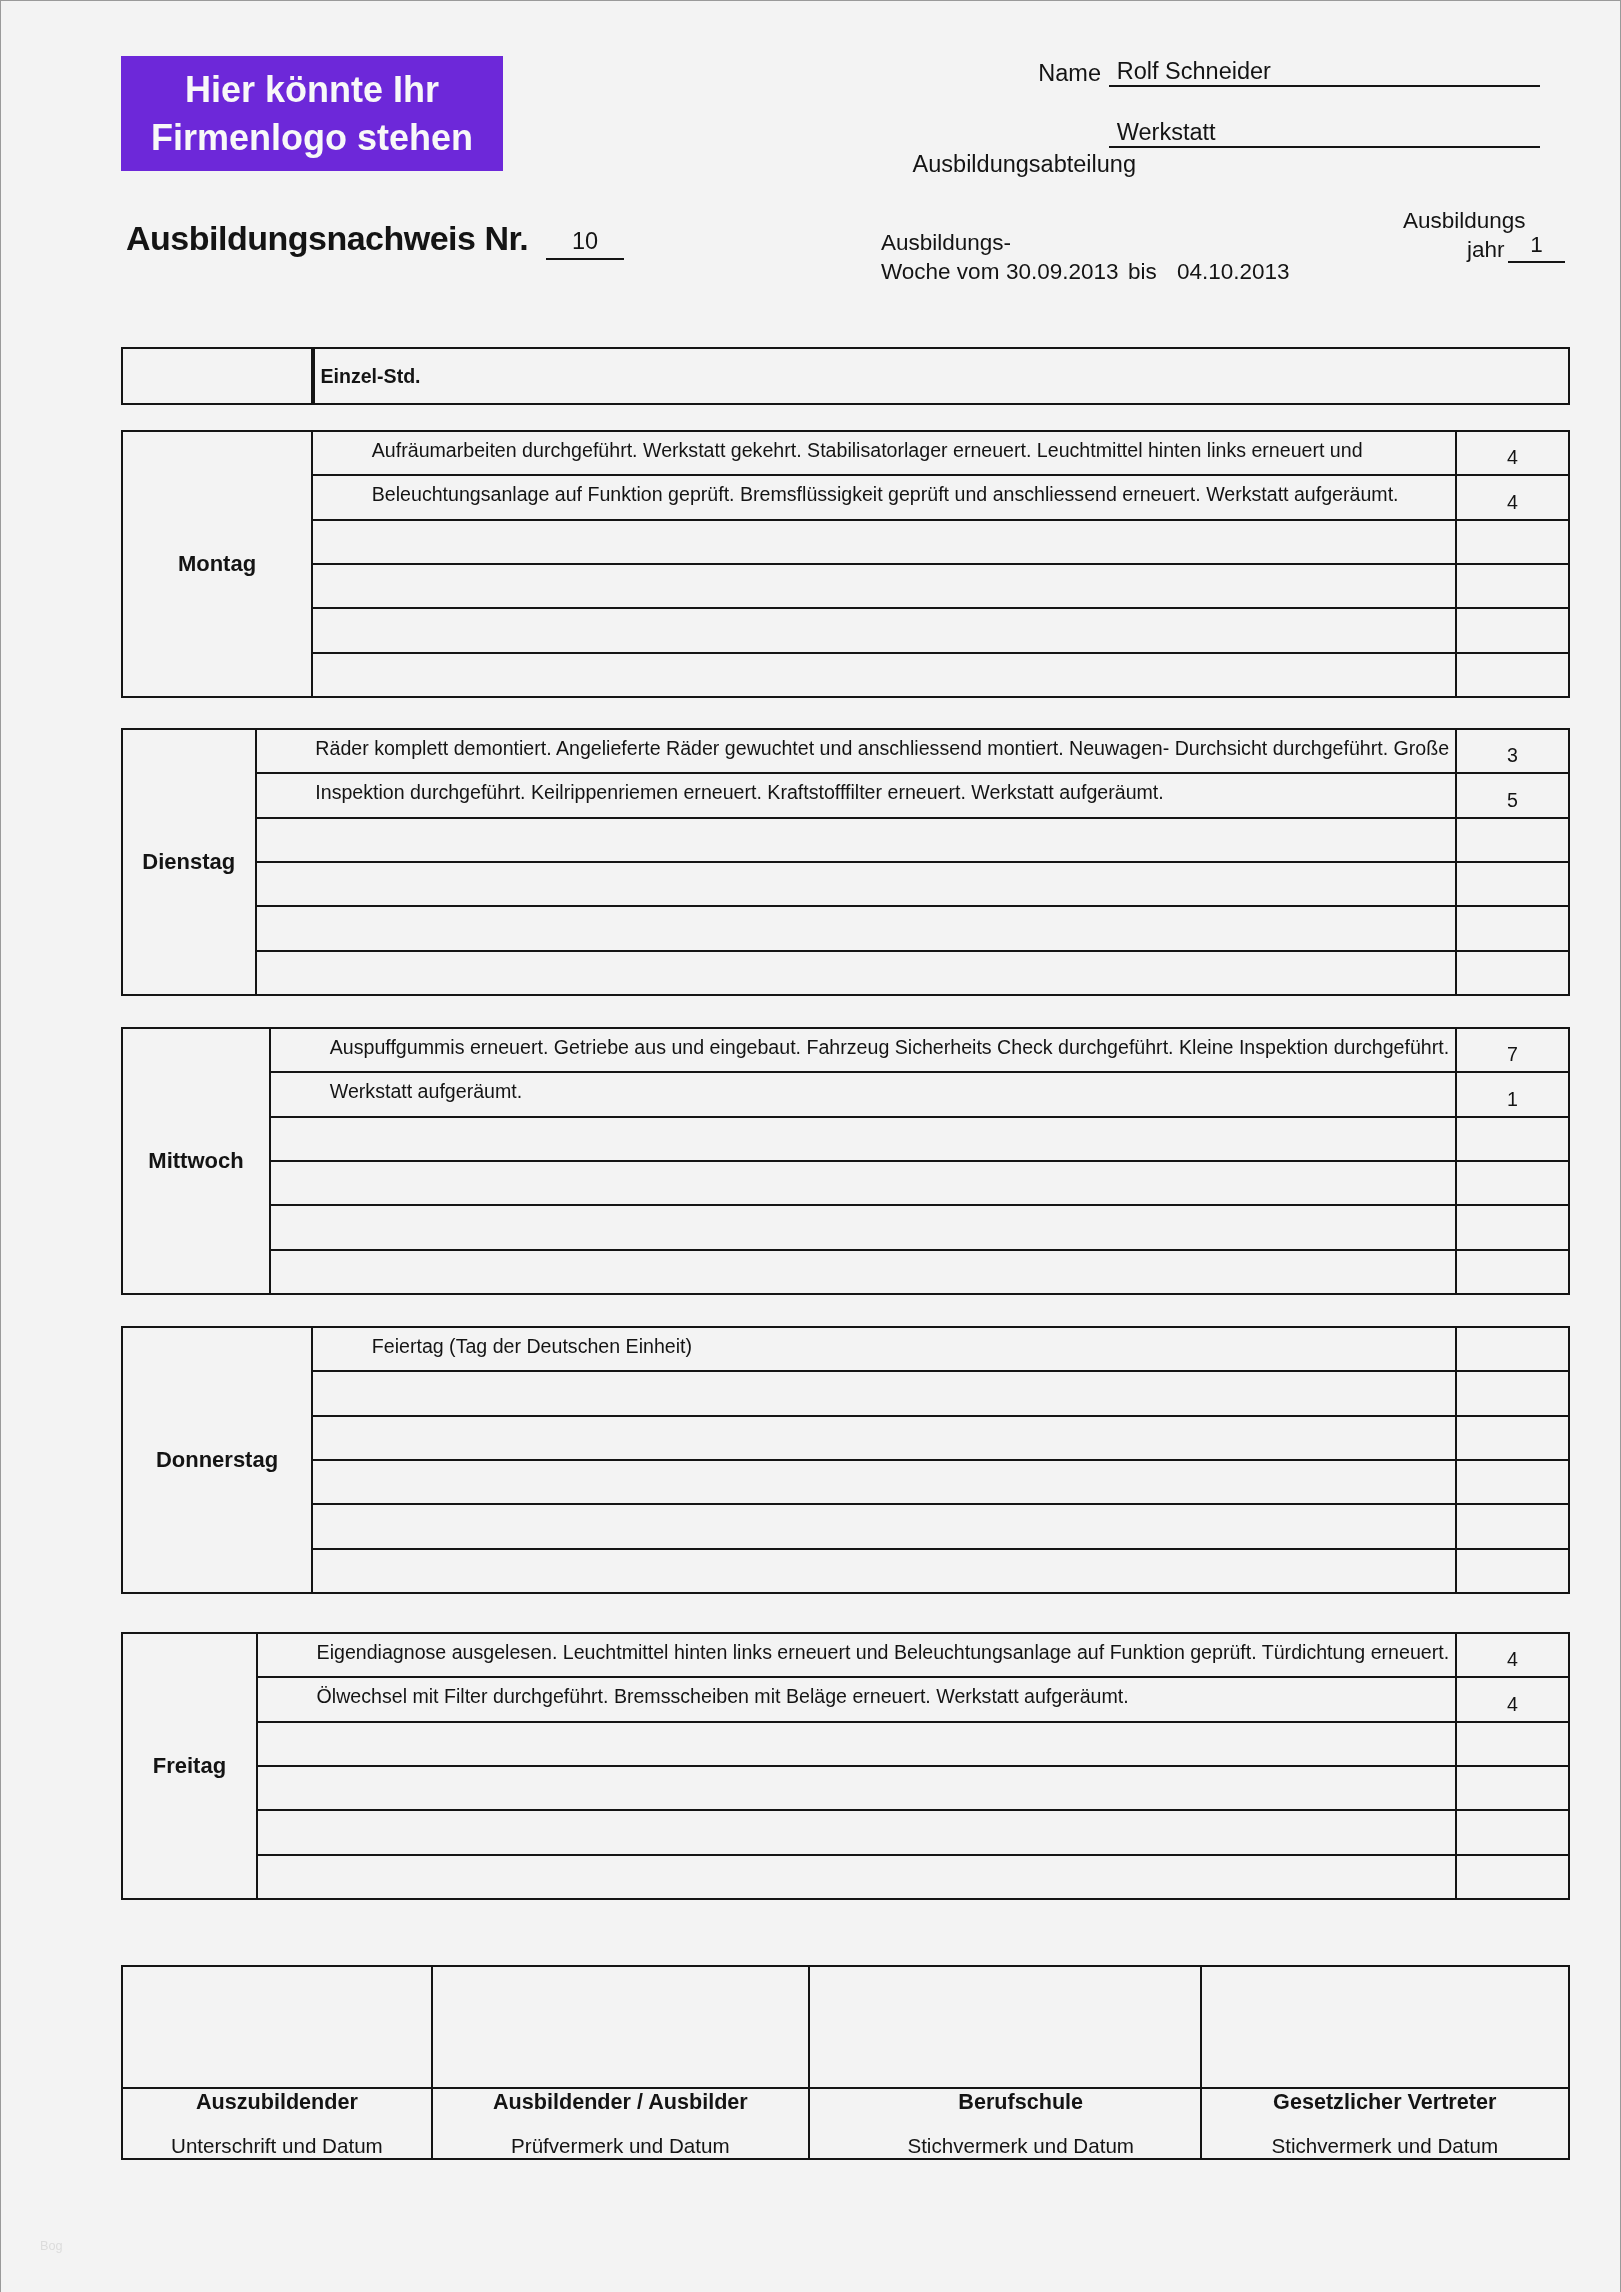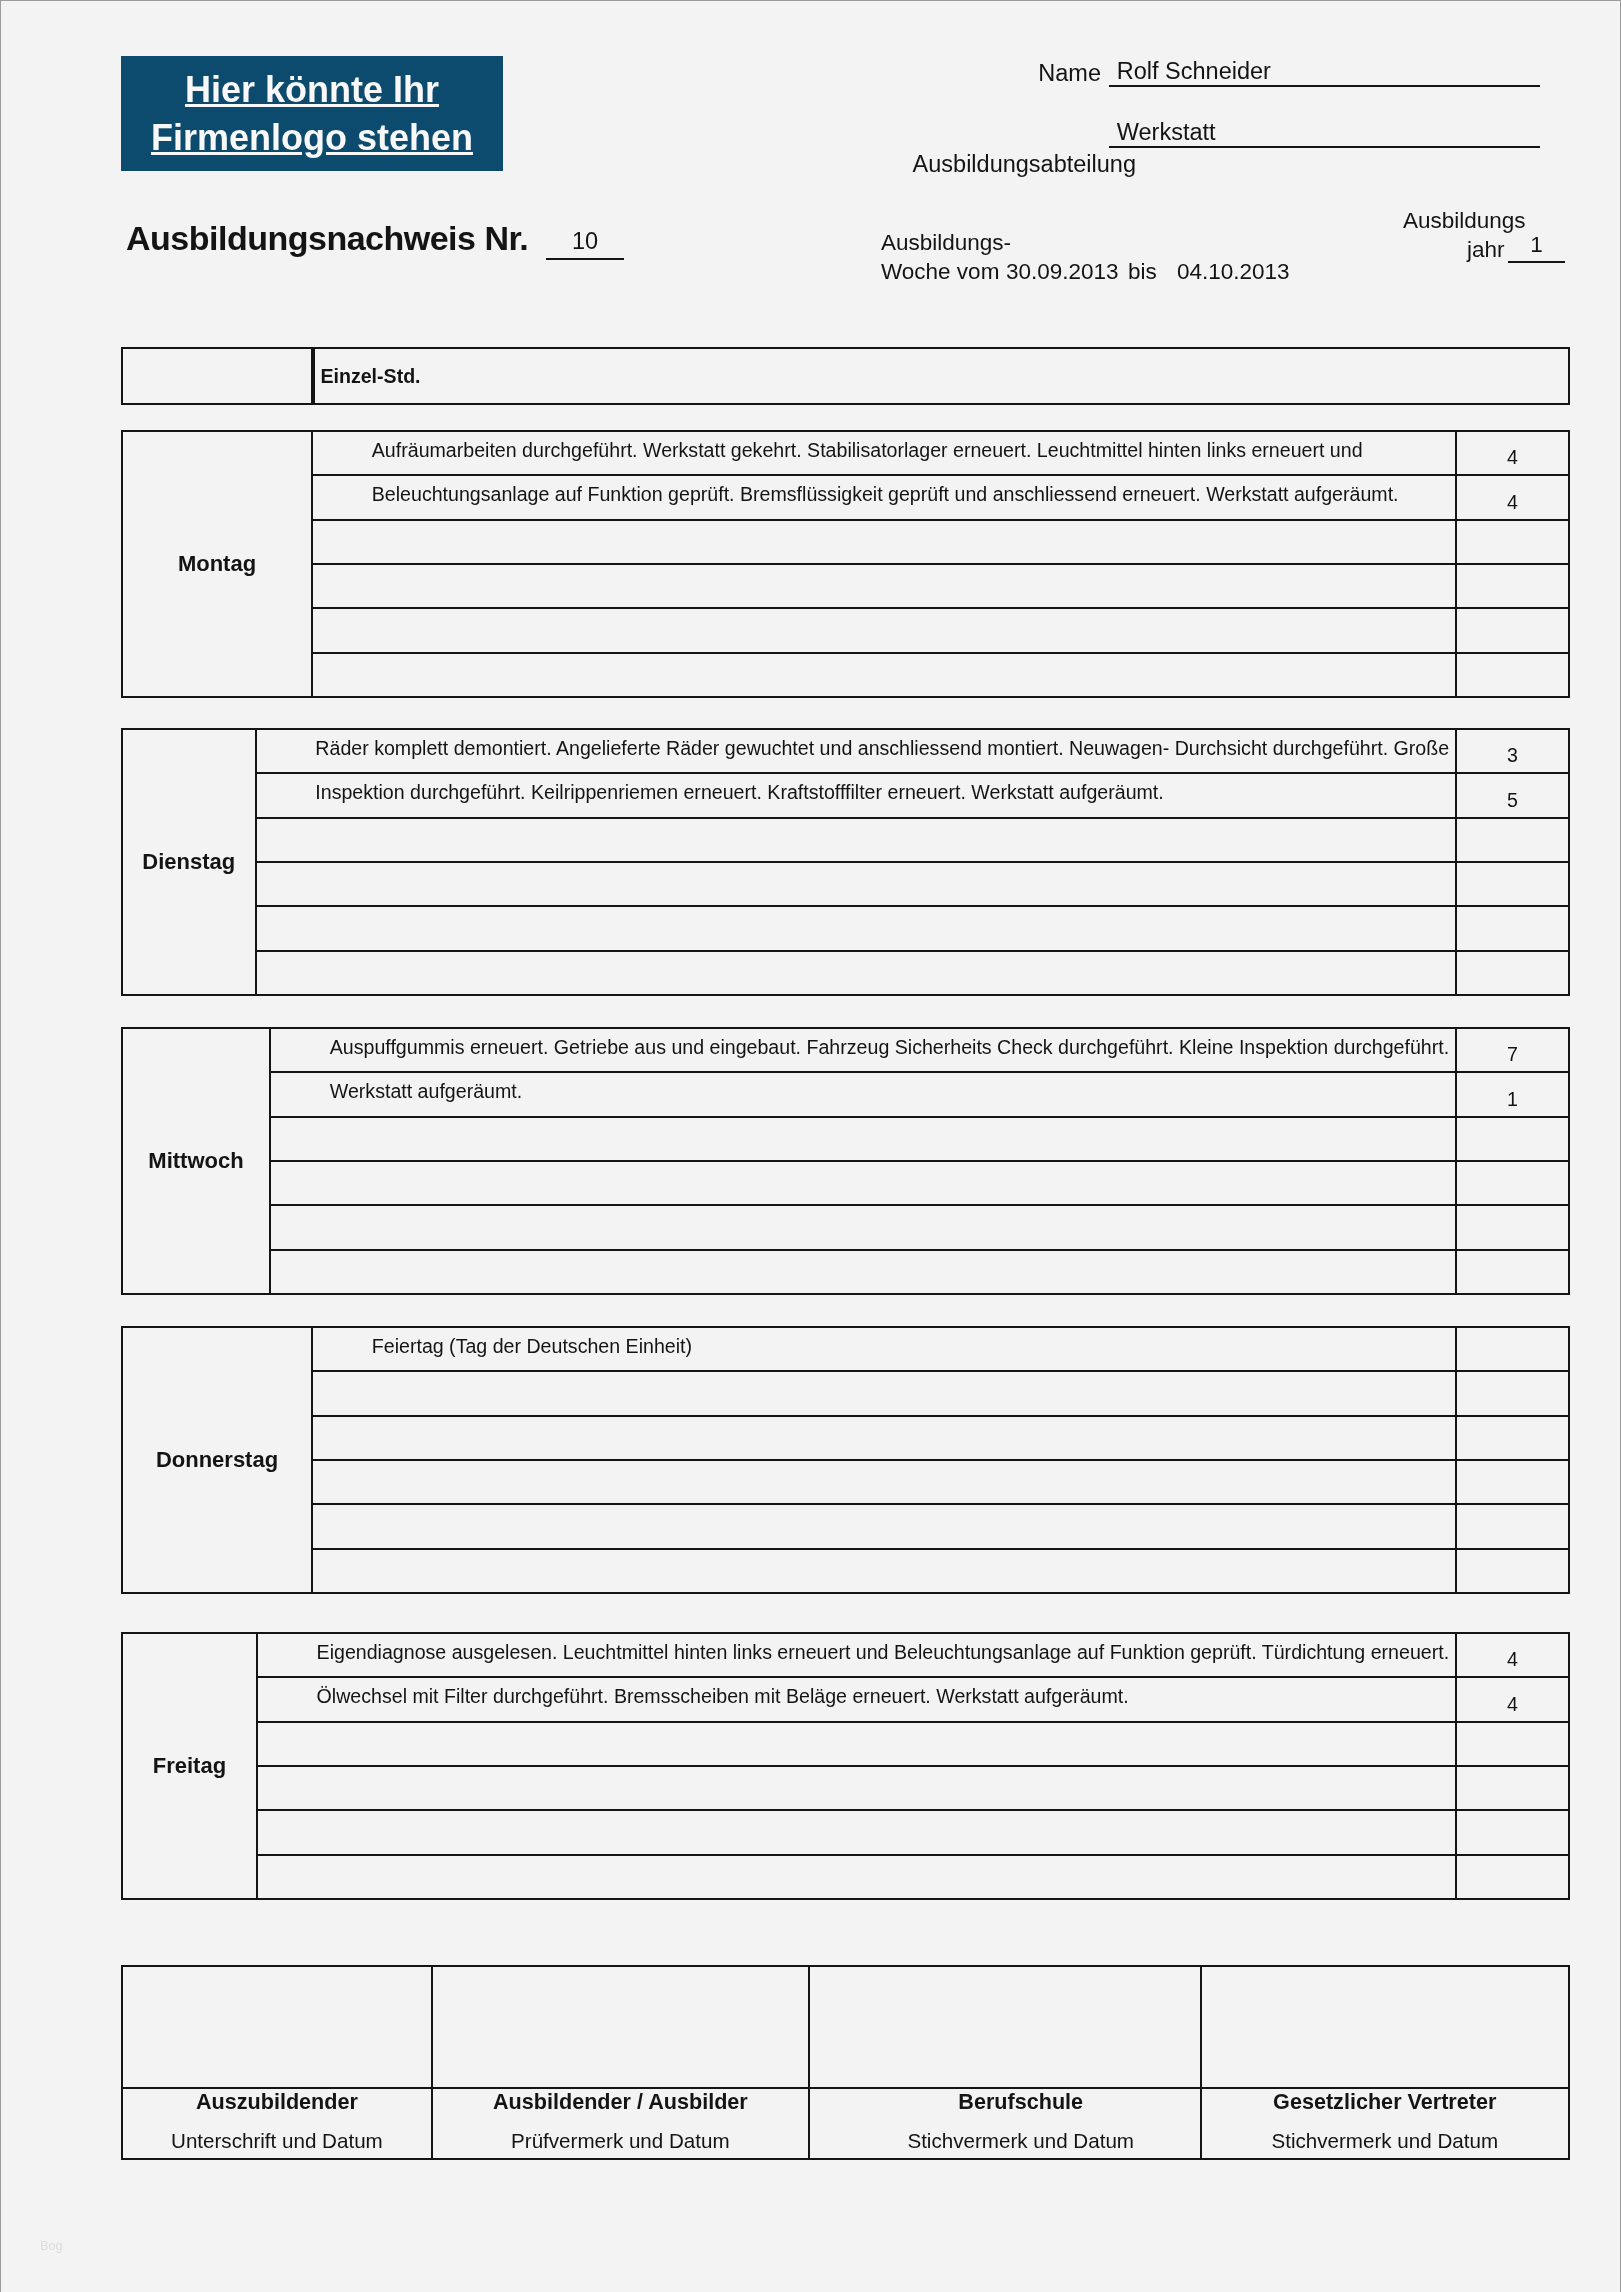--- a/index.html
+++ b/index.html
@@ -9,23 +9,23 @@
     width:1621px; height:2293px;
     background:#f3f3f3;
     border:1px solid #9a9a9a;
     font-family:"Liberation Sans","DejaVu Sans",sans-serif;
     color:#141414;
     overflow:hidden;
   }
   
   .logo-box {
     position:absolute; left:120px; top:55px; width:382px; height:115px;
-    background:#0c4a6e; color:#f8f8f8;
+    background:#6d28d9; color:#f8f8f8;
     display:flex; flex-direction:column; align-items:center; justify-content:center;
-    font-weight:bold; font-size:36px; line-height:1.33; text-align:center;text-decoration:underline;
+    font-weight:bold; font-size:36px; line-height:1.33; text-align:center;
   }
   .doc-title {
     position:absolute; left:125px; top:218px;
     font-weight:bold; font-size:34px; letter-spacing:-0.5px;
   }
   .doc-number {
     position:absolute; left:545px; top:227px; width:78px;
     border-bottom:2px solid #141414;
     font-size:23.5px; text-align:center; padding-bottom:2.9px;
   }
@@ -95,21 +95,21 @@
   .sig-table {
     position:absolute; left:120px; top:1964px; width:1449px; height:195px;
     border:2.9px solid #141414; display:flex; flex-direction:column;
   }
   .sig-boxes { flex:1; display:flex; }
   .sig-labels { height:71px; border-top:2px solid #141414; display:flex; }
   .sc { border-left:2px solid #141414; }
   .sc:first-child { border-left:none; }
   .sc1 { width:21.3%; } .sc2 { width:26.1%; } .sc3 { width:27.1%;padding-left:32px; } .sc4 { width:25.5%; }
   .sig-label-cell {
-    display:flex; flex-direction:column; align-items:center; justify-content:flex-start;
+    display:flex; flex-direction:column; align-items:center; justify-content:space-between;
     text-align:center; gap:14px;
   }
   .sig-title { font-weight:bold; font-size:21.6px; }
   .sig-sub { font-size:20.6px; }
   
   .watermark {
     position:absolute; left:39px; top:2238px;
     font-size:12.7px; color:#dcdcdc;
   }
 </style>

